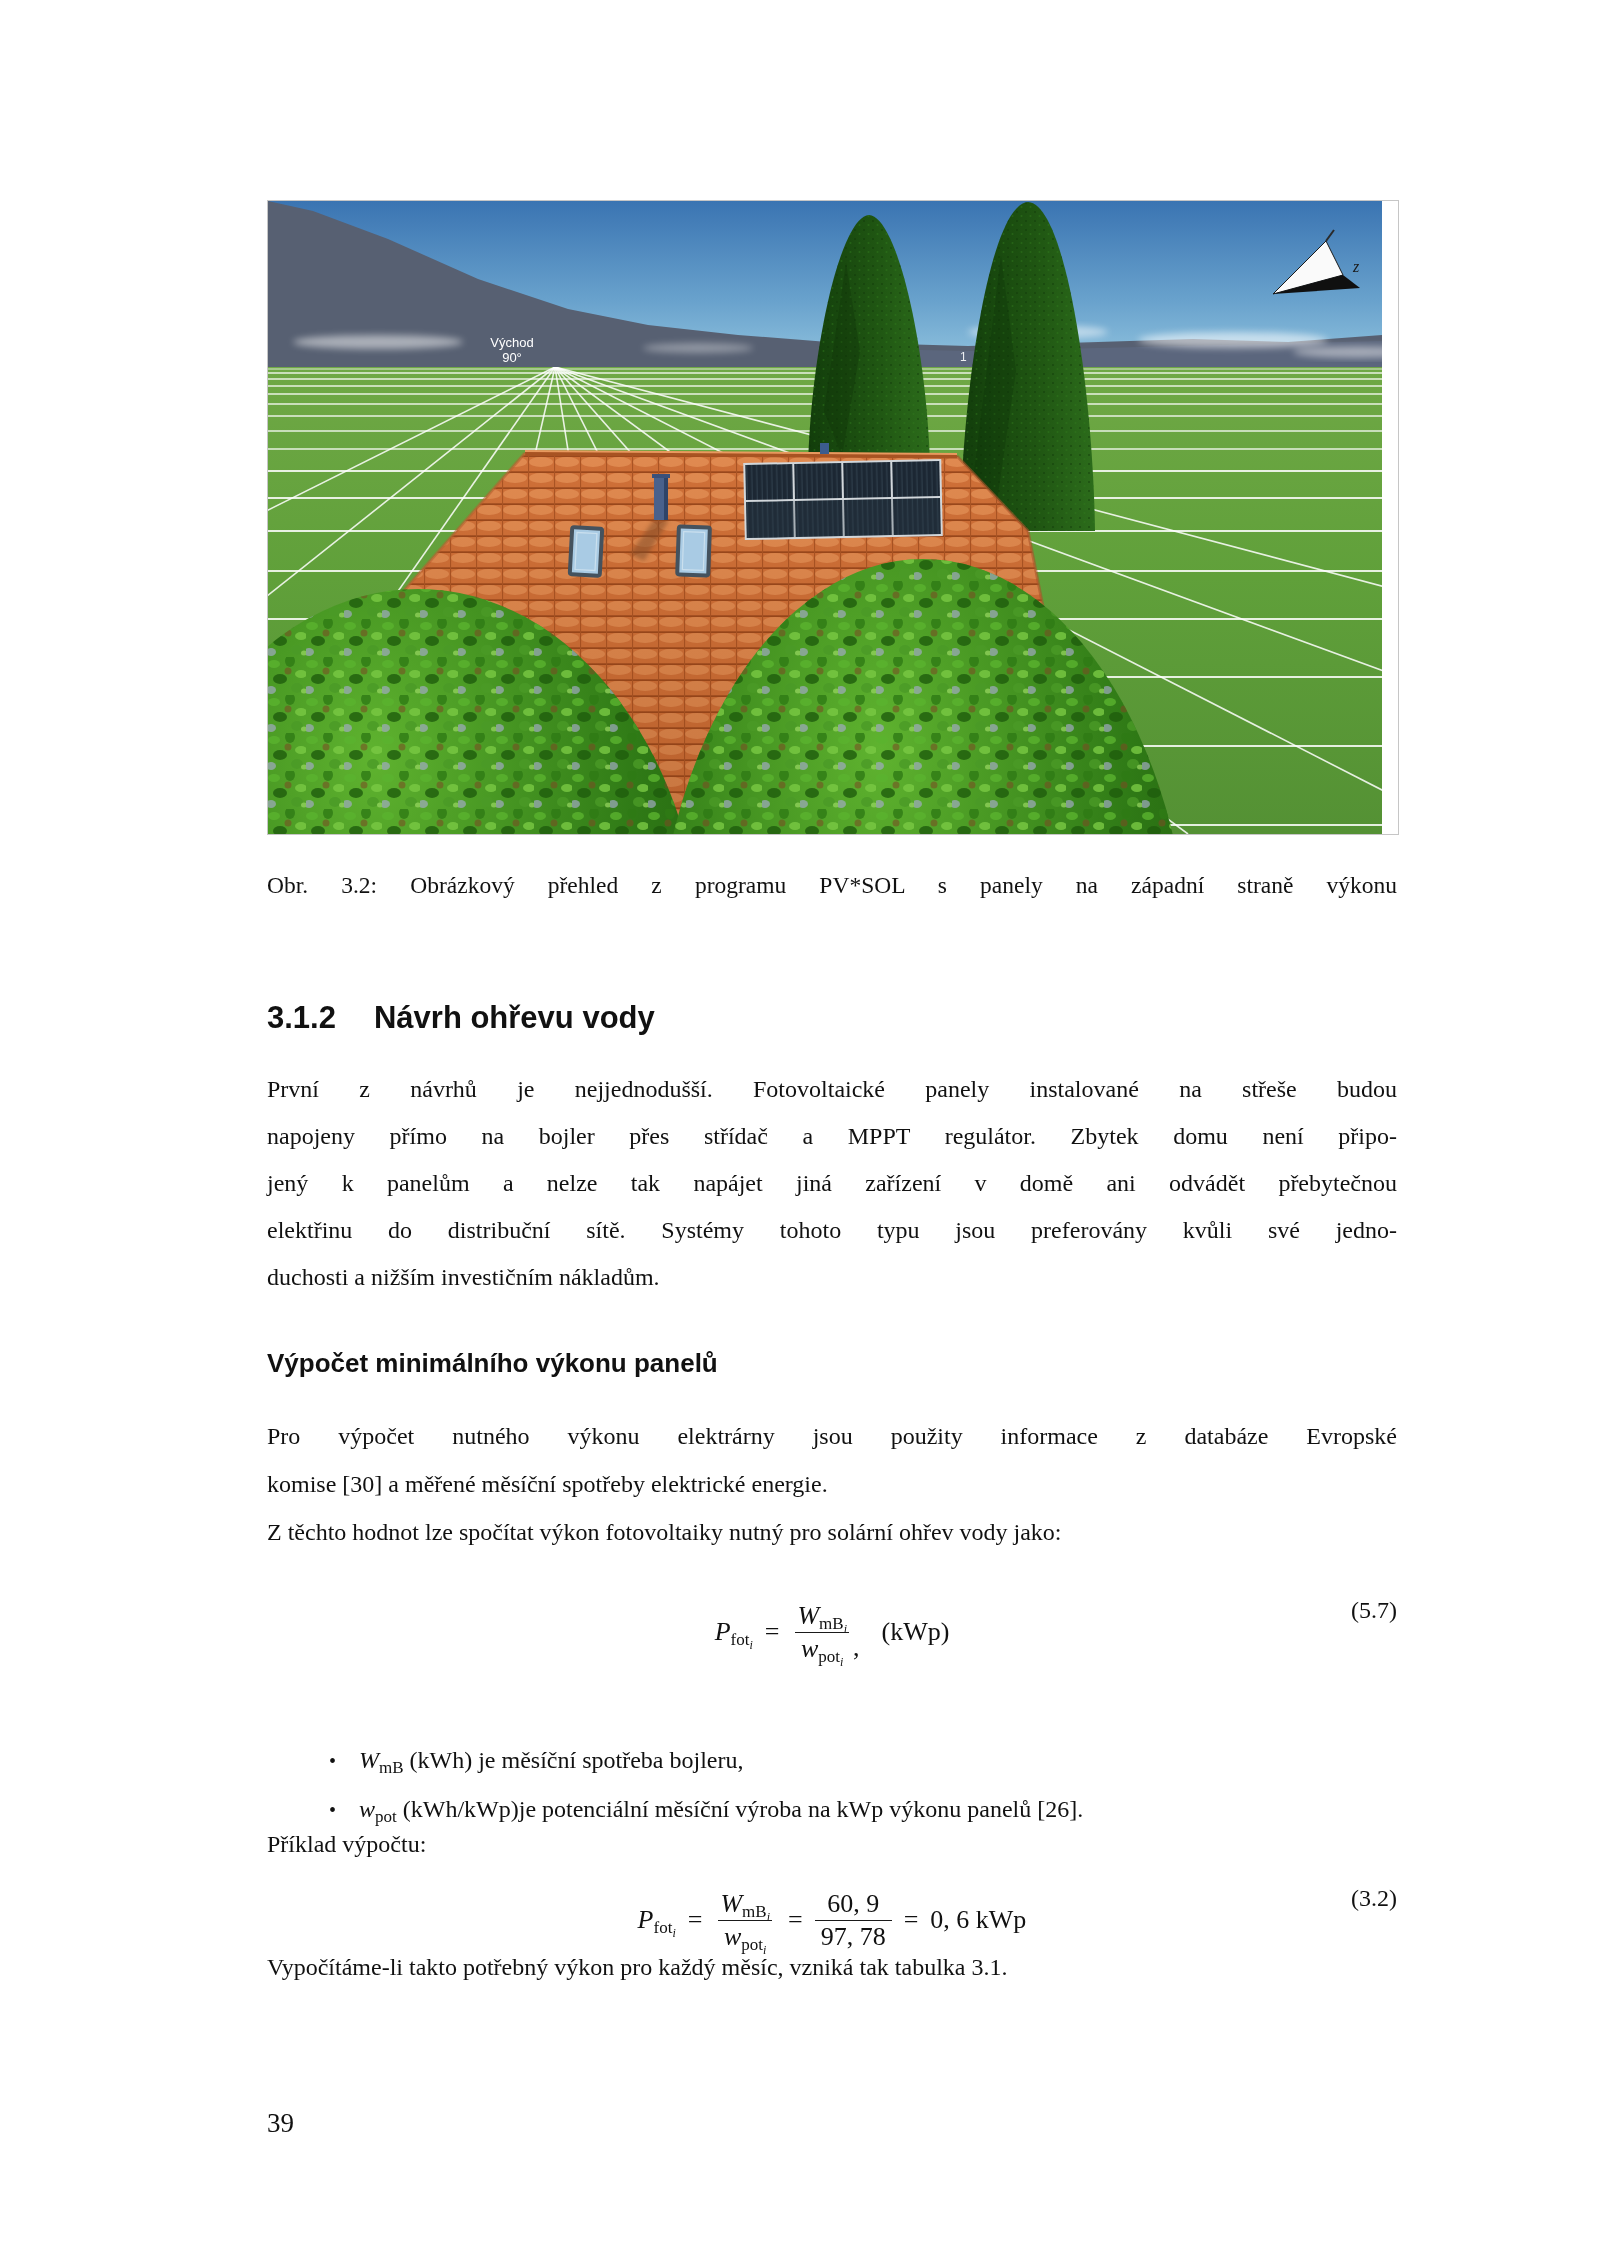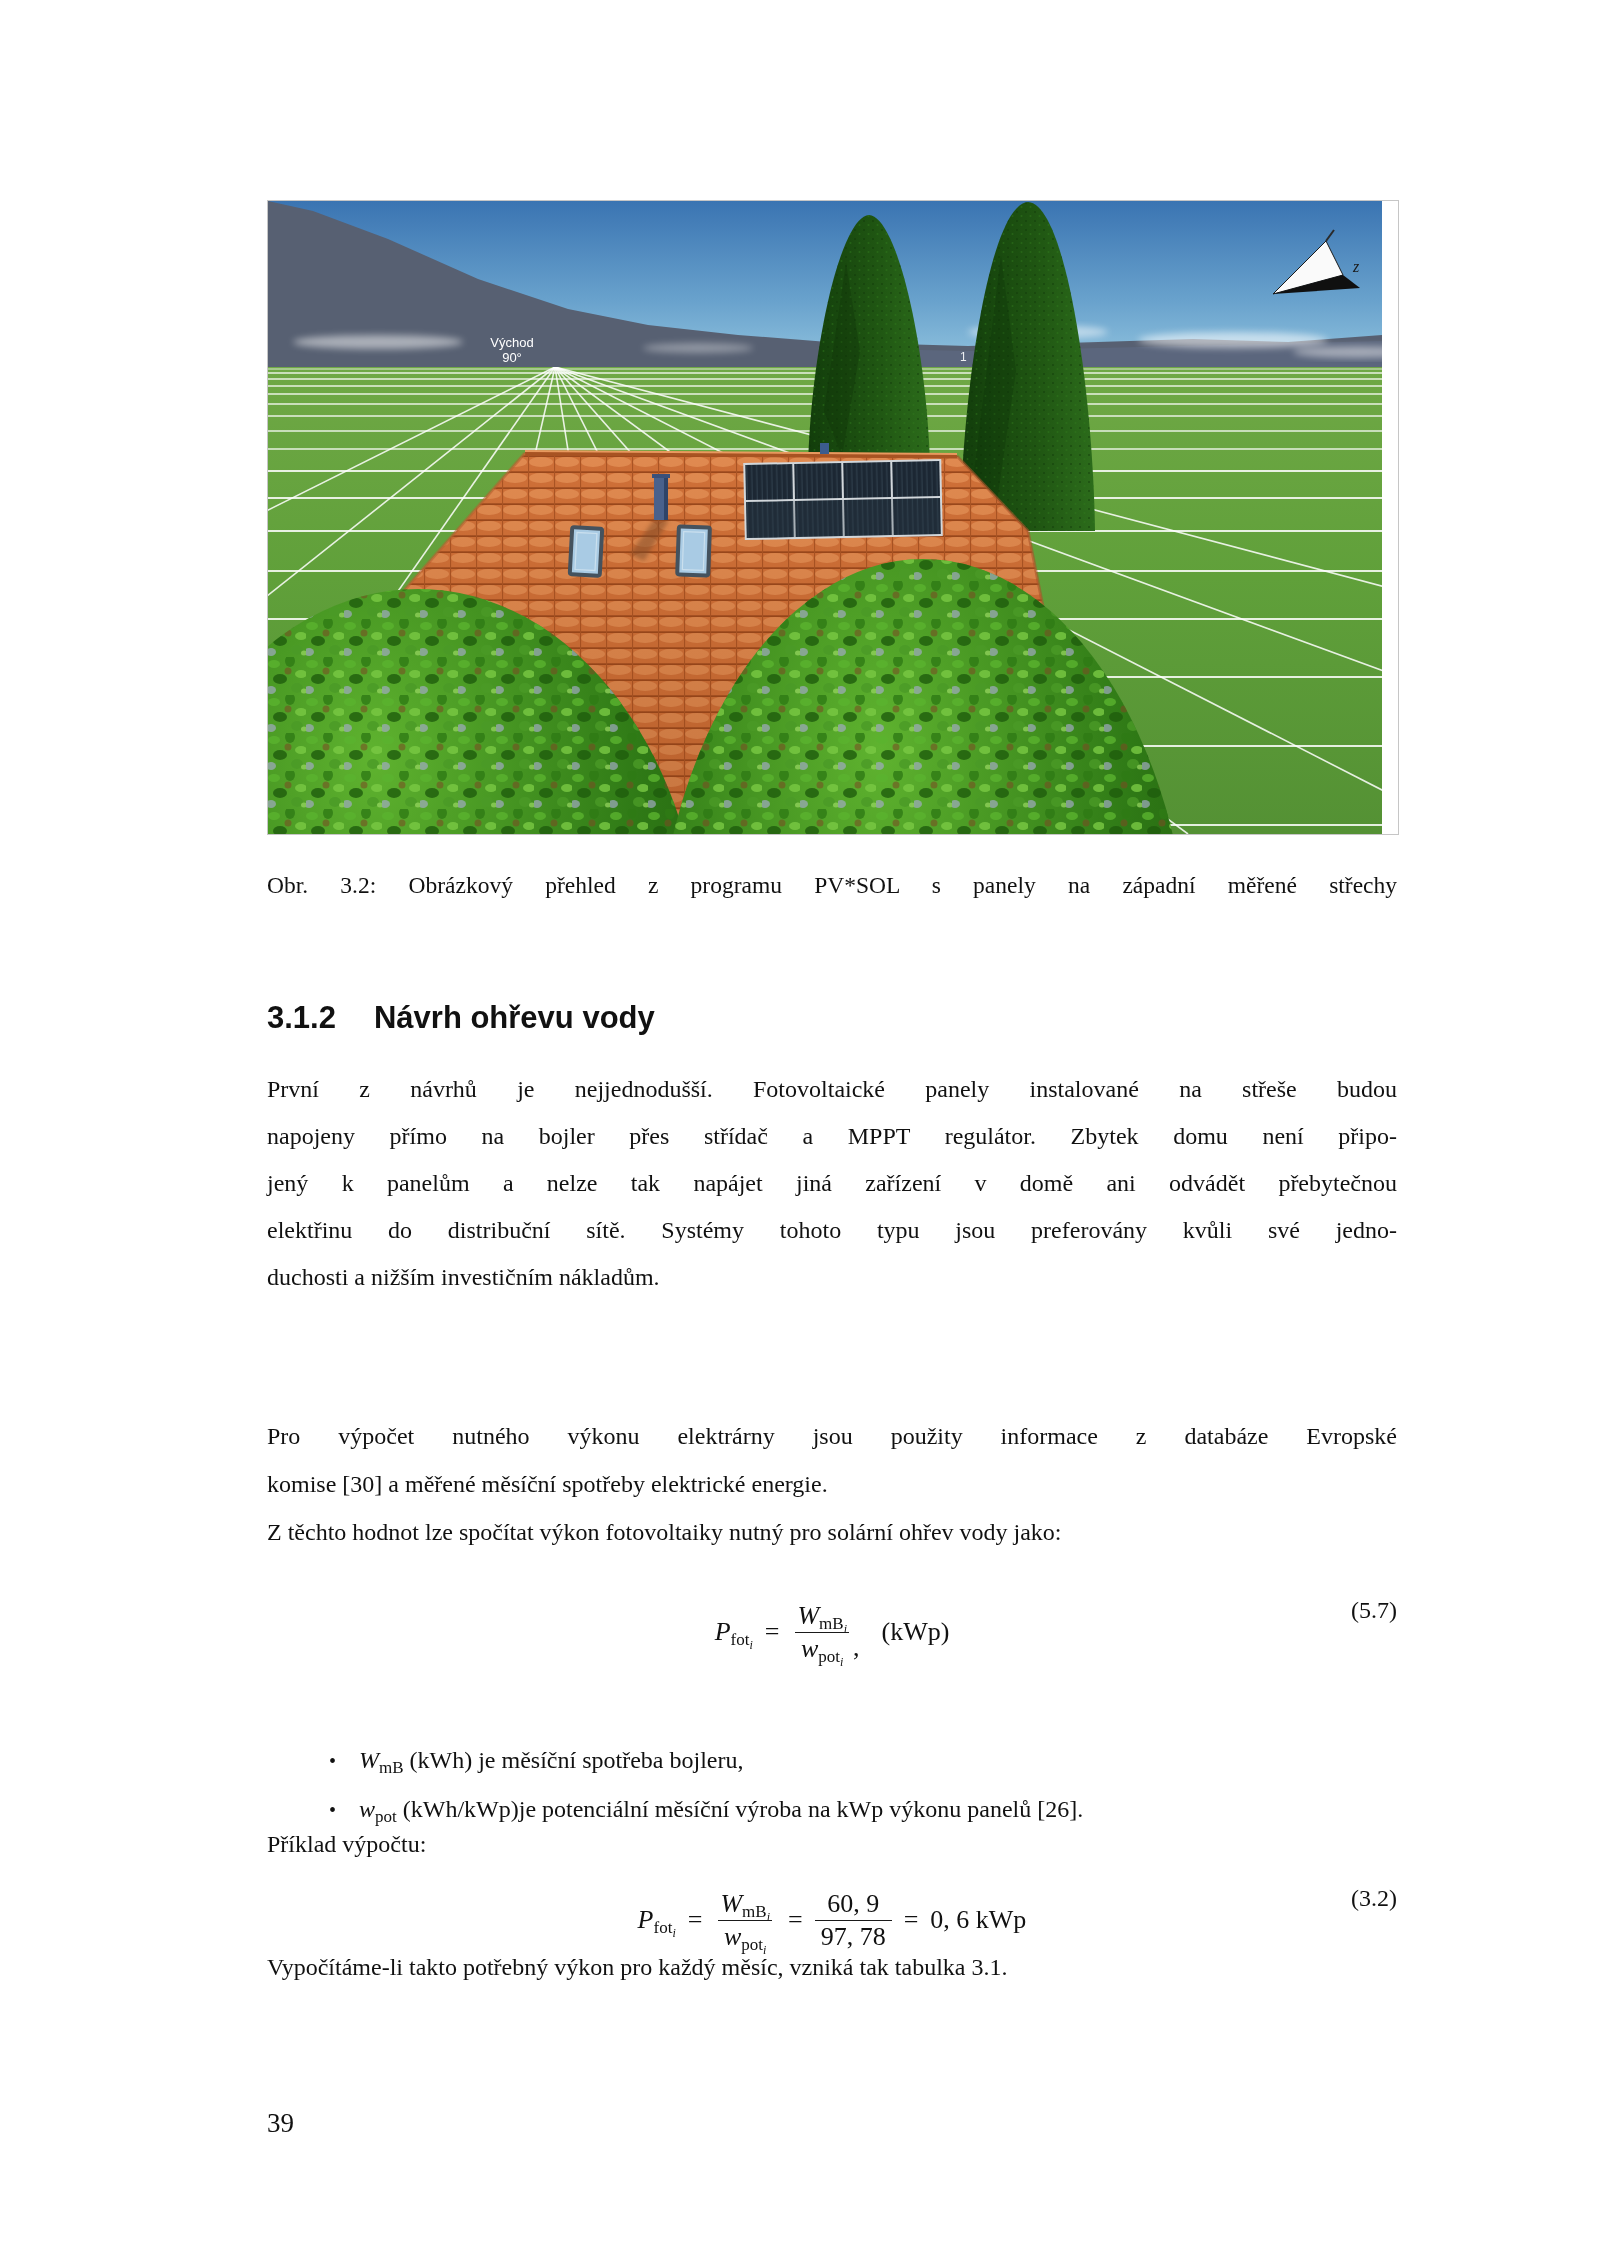--- a/index.html
+++ b/index.html
@@ -238,35 +238,36 @@
           <ellipse cx="150" cy="770" rx="285" ry="382" fill="url(#bushGrad)"></ellipse>
           <ellipse cx="150" cy="770" rx="285" ry="382" fill="url(#leaves)" opacity="0.8"></ellipse>
         </g>
         <g>
           <ellipse cx="655" cy="790" rx="268" ry="432" fill="url(#bushGrad)"></ellipse>
           <ellipse cx="655" cy="790" rx="268" ry="432" fill="url(#leaves)" opacity="0.8"></ellipse>
         </g>
       </svg>
     </figure>
 
-    <div class="caption">Obr. 3.2: Obrázkový přehled z programu PV*SOL s panely na západní měřené střechy</div>
+    <div class="caption">Obr. 3.2: Obrázkový přehled z programu PV*SOL s panely na západní straně výkonu</div>
 
     <h2 class="heading">
       <span class="sec-num">3.1.2</span>
       <span>Návrh ohřevu vody</span>
     </h2>
 
     <div class="para para1">
       <div class="line just">První z návrhů je nejjednodušší. Fotovoltaické panely instalované na střeše budou</div>
       <div class="line just">napojeny přímo na bojler přes střídač a MPPT regulátor. Zbytek domu není připo-</div>
       <div class="line just">jený k panelům a nelze tak napájet jiná zařízení v domě ani odvádět přebytečnou</div>
       <div class="line just">elektřinu do distribuční sítě. Systémy tohoto typu jsou preferovány kvůli své jedno-</div>
       <div class="line">duchosti a nižším investičním nákladům.</div>
     </div>
 
+    <h3 class="subheading">Výpočet minimálního výkonu panelů</h3>
 
     <div class="para para2">
       <div class="line just">Pro výpočet nutného výkonu elektrárny jsou použity informace z databáze Evropské</div>
       <div class="line">komise [30] a měřené měsíční spotřeby elektrické energie.</div>
       <div class="line">Z těchto hodnot lze spočítat výkon fotovoltaiky nutný pro solární ohřev vody jako:</div>
     </div>
 
     <div class="equation eq1">
       <span class="math">
         <span><span class="mi">P</span><sub class="msub"><span class="rm">fot</span><sub class="msubsub">i</sub></sub></span>

